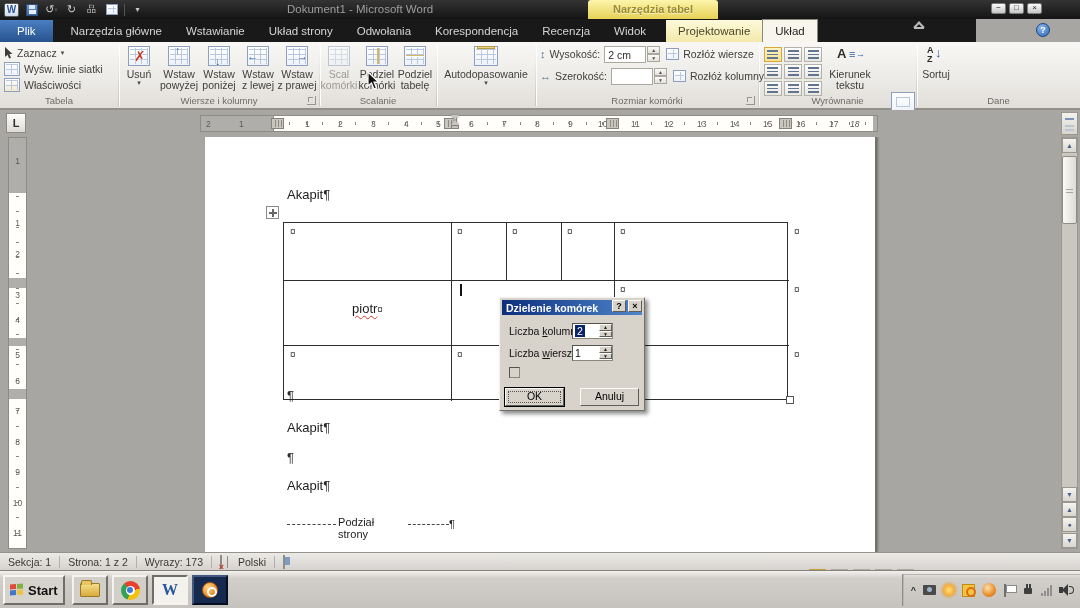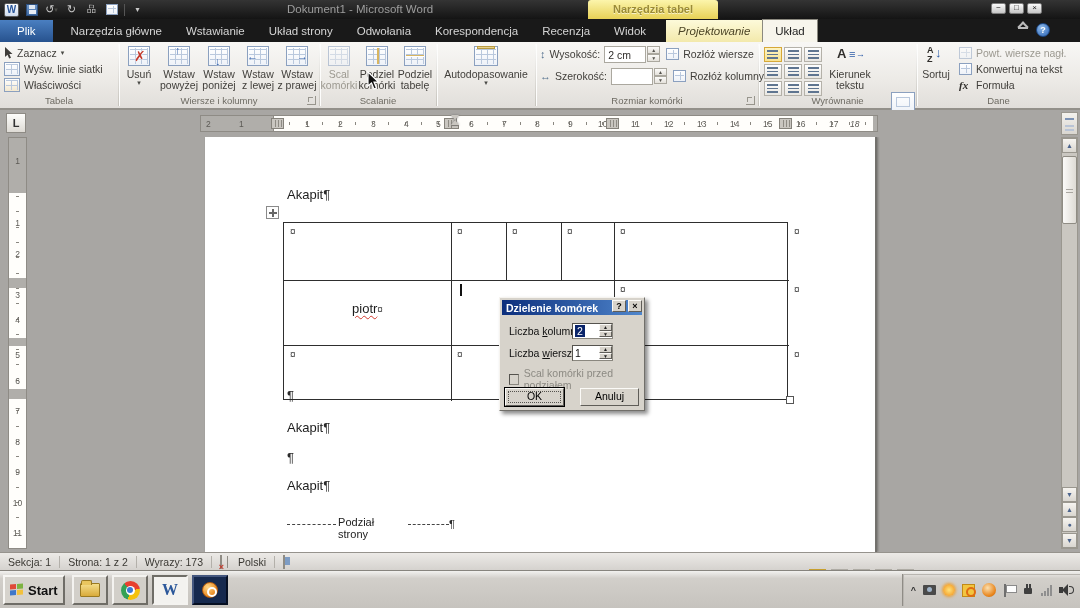--- a/index.html
+++ b/index.html
@@ -22,21 +22,21 @@
   .qsep{width:1px;height:12px;background:#555;}
   .title-text{position:absolute;left:287px;top:3px;font-size:11.5px;color:#9d9d9d;}
   .ctxhdr{position:absolute;left:588px;top:0;width:130px;height:19px;border-radius:3px 3px 0 0;
     background:linear-gradient(#fcf5ac,#e7d156);color:#9a8b36;font-size:11px;font-weight:bold;
     text-align:center;line-height:19px;text-shadow:0 1px 0 rgba(255,255,255,.6);}
   .winbtns{position:absolute;right:38px;top:3px;display:flex;gap:3px;}
   .winbtn{width:15px;height:11px;background:linear-gradient(#fbfbfb,#c6c6c6);
     border:1px solid #7d7d7d;border-radius:2px;font-size:8px;line-height:8px;text-align:center;color:#222;}
 
   
-  .tabrow{position:absolute;left:0;top:19px;width:1080px;height:23px;background:#191919;}
+  .tabrow{position:absolute;left:0;top:19px;width:976px;height:23px;background:#191919;}
   .tabs{display:flex;height:23px;align-items:flex-end;}
   .tab{padding:0 12px;line-height:22px;font-size:11.5px;color:#d4d4d4;white-space:nowrap;}
   .tab.file{background:linear-gradient(#4a7fc1,#27528e);color:#fff;padding:0 17px;margin-right:6px;}
   .tab.ctx{background:linear-gradient(#fdfada,#f3e9ab);color:#4c4526;}
   .tab.active{background:#f7f5ec;color:#1e1e1e;border:1px solid #8b897f;border-bottom:none;}
   .ribmin{position:absolute;right:52px;top:8px;width:10px;height:6px;border-top:2px solid #bbb;
     transform:rotate(0);}
   .ribmin:before{content:"";position:absolute;left:1px;top:-6px;width:6px;height:6px;
     border-left:2px solid #bbb;border-top:2px solid #bbb;transform:rotate(45deg);}
   .helpbtn{position:absolute;right:30px;top:23px;width:14px;height:14px;border-radius:50%;
@@ -290,21 +290,21 @@
   <div class="tabrow">
     <div class="tabs">
       <div class="tab file">Plik</div>
       <div class="tab">Narzędzia główne</div>
       <div class="tab">Wstawianie</div>
       <div class="tab">Układ strony</div>
       <div class="tab">Odwołania</div>
       <div class="tab">Korespondencja</div>
       <div class="tab">Recenzja</div>
       <div class="tab">Widok</div>
-      <div class="tab ctx" style="margin-left:8px;font-style:italic;">Projektowanie</div>
+      <div class="tab ctx" style="margin-left:8px;">Projektowanie</div>
       <div class="tab active">Układ</div>
     </div>
     <div class="ribmin"></div>
   </div>
   <div class="helpbtn">?</div>
 
   <div class="ribbon">
 
     <div class="rgroup" style="width:118px;">
       <div class="smallrow" style="margin-top:3px;">
@@ -516,38 +516,20 @@
     <div class="rsep"></div>
 
     <div class="rgroup" style="flex:1;display:flex;">
       <div class="bigbtn" style="width:38px;">
         <span style="position:relative;width:22px;height:20px;">
           <b style="position:absolute;left:2px;top:-1px;font-size:9px;color:#2f2d2a;">A</b>
           <b style="position:absolute;left:2px;top:8px;font-size:9px;color:#2f2d2a;">Z</b>
           <span style="position:absolute;left:10px;top:1px;font-size:13px;color:#2d5ca8;font-weight:bold;">↓</span>
         </span>
         <span class="cap">Sortuj</span>
-      </div>
-      <div style="display:flex;flex-direction:column;margin-top:3px;">
-        <div class="smallrow dis">
-          <span class="gicon sm" style="opacity:.5;width:13px;height:12px;">
-              <span class="gl"></span>
-            </span>
-          <span>Powt. wiersze nagł.</span>
-        </div>
-        <div class="smallrow">
-          <span class="gicon sm" style="width:13px;height:12px;">
-              <span class="gl"></span>
-            </span>
-          <span>Konwertuj na tekst</span>
-        </div>
-        <div class="smallrow">
-          <i style="font-family:'Liberation Serif','DejaVu Serif',serif;font-weight:bold;font-size:11px;color:#2f2d2a;width:13px;">fx</i>
-          <span>Formuła</span>
-        </div>
       </div>
       <div class="glabel">Dane</div>
     </div>
   </div>
 
   <div class="rulerbar">
     <div class="tabsel">L</div>
     <div class="hruler">
       <span class="rnum" style="left:5px;">2</span>
       <span class="rnum" style="left:38px;">1</span>
@@ -668,21 +650,20 @@
       <div class="dlabel" style="top:49px;"><span>Liczba </span><u>w</u><span>ierszy:</span></div>
       <div class="dspin" style="top:47px;">
         <span>1</span>
         <span class="darrows">
             <b>▲</b>
             <b>▼</b>
           </span>
       </div>
       <div class="dcheck">
         <span class="cbbox"></span>
-        <span>Scal komórki przed podziałem</span>
       </div>
       <div class="dbtnrow">
         <div class="pushbtn def">OK</div>
         <div class="pushbtn">Anuluj</div>
       </div>
     </div>
 
     <div class="vsb">
       <div class="sbbtn" style="top:0;">▲</div>
       <div class="sbthumb"></div>

